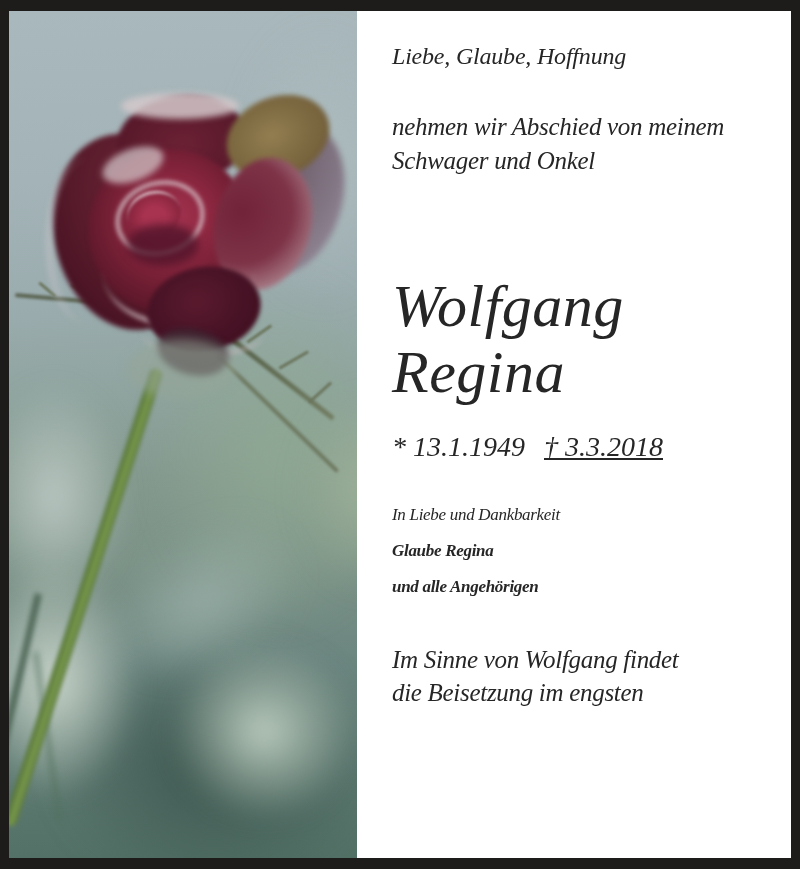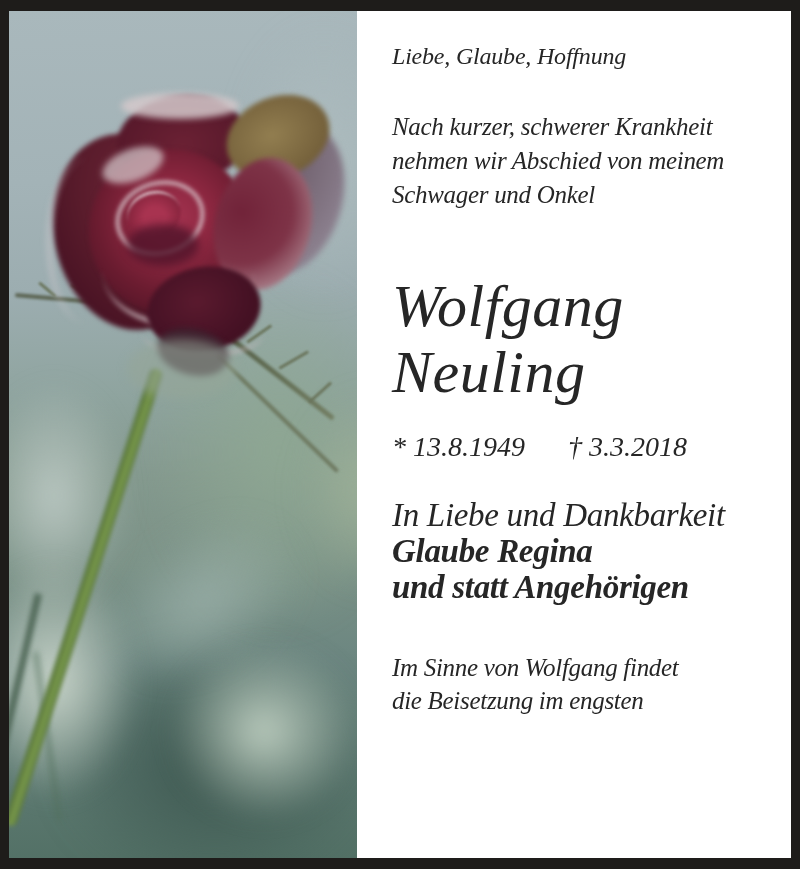--- a/index.html
+++ b/index.html
@@ -136,24 +136,24 @@
   .panel {
     position:absolute; left:348px; top:0; width:434px; height:847px;
     background:#ffffff; color:#262626;
   }
   .panel > div { position:absolute; left:35px; font-style:italic; }
   .epigraph { top:30px;  font-size:24px; line-height:30px; letter-spacing:-0.2px; }
   .intro    { top:99px;  font-size:25px; line-height:34px; letter-spacing:-0.3px; }
   .name     { top:262px; font-size:60px; line-height:66px; font-weight:normal;
               letter-spacing:0.5px; }
   .dates    { top:419px; font-size:28px; line-height:34px; }
-  .dates .death { margin-left:36px; }
-  .farewell { top:486px; font-size:33px; line-height:36px; letter-spacing:-0.3px; }
+  .dates .death { margin-left:12px;text-decoration:underline; }
+  .farewell { top:486px; font-size:17px; line-height:36px; letter-spacing:-0.3px; }
   .farewell .bold { font-weight:bold; }
-  .note     { top:632px; font-size:25px; line-height:33px; letter-spacing:-0.3px;margin-top:8px; }
+  .note     { top:632px; font-size:25px; line-height:33px; letter-spacing:-0.3px; }
   .dateline { top:774px; font-size:25px; letter-spacing:-0.2px; }
 </style>
 </head>
 <body>
 
 <div class="card">
   <div class="inner">
 
     <div class="photo">
       <div class="bg-base"></div>
@@ -196,39 +196,38 @@
         <div class="r-bud-frost"></div>
         <div class="r-sepal"></div>
         <div class="r-frost-cluster"></div>
       </div>
     </div>
 
     <div class="panel">
       <div class="epigraph">Liebe, Glaube, Hoffnung</div>
 
       <div class="intro">
-        <div>Nach kurzer, schwerer Krankheit</div>
         <div>nehmen wir Abschied von meinem</div>
         <div>Schwager und Onkel</div>
       </div>
 
       <div class="name">
         <div>Wolfgang</div>
-        <div>Neuling</div>
+        <div>Regina</div>
       </div>
 
       <div class="dates">
-        <span class="birth">* 13.8.1949</span>
+        <span class="birth">* 13.1.1949</span>
         <span class="death">† 3.3.2018</span>
       </div>
 
       <div class="farewell">
         <div>In Liebe und Dankbarkeit</div>
         <div class="bold">Glaube Regina</div>
-        <div class="bold">und statt Angehörigen</div>
+        <div class="bold">und alle Angehörigen</div>
       </div>
 
       <div class="note">
         <div>Im Sinne von Wolfgang findet</div>
         <div>die Beisetzung im engsten</div>
       </div>
 
     </div>
 
   </div>

